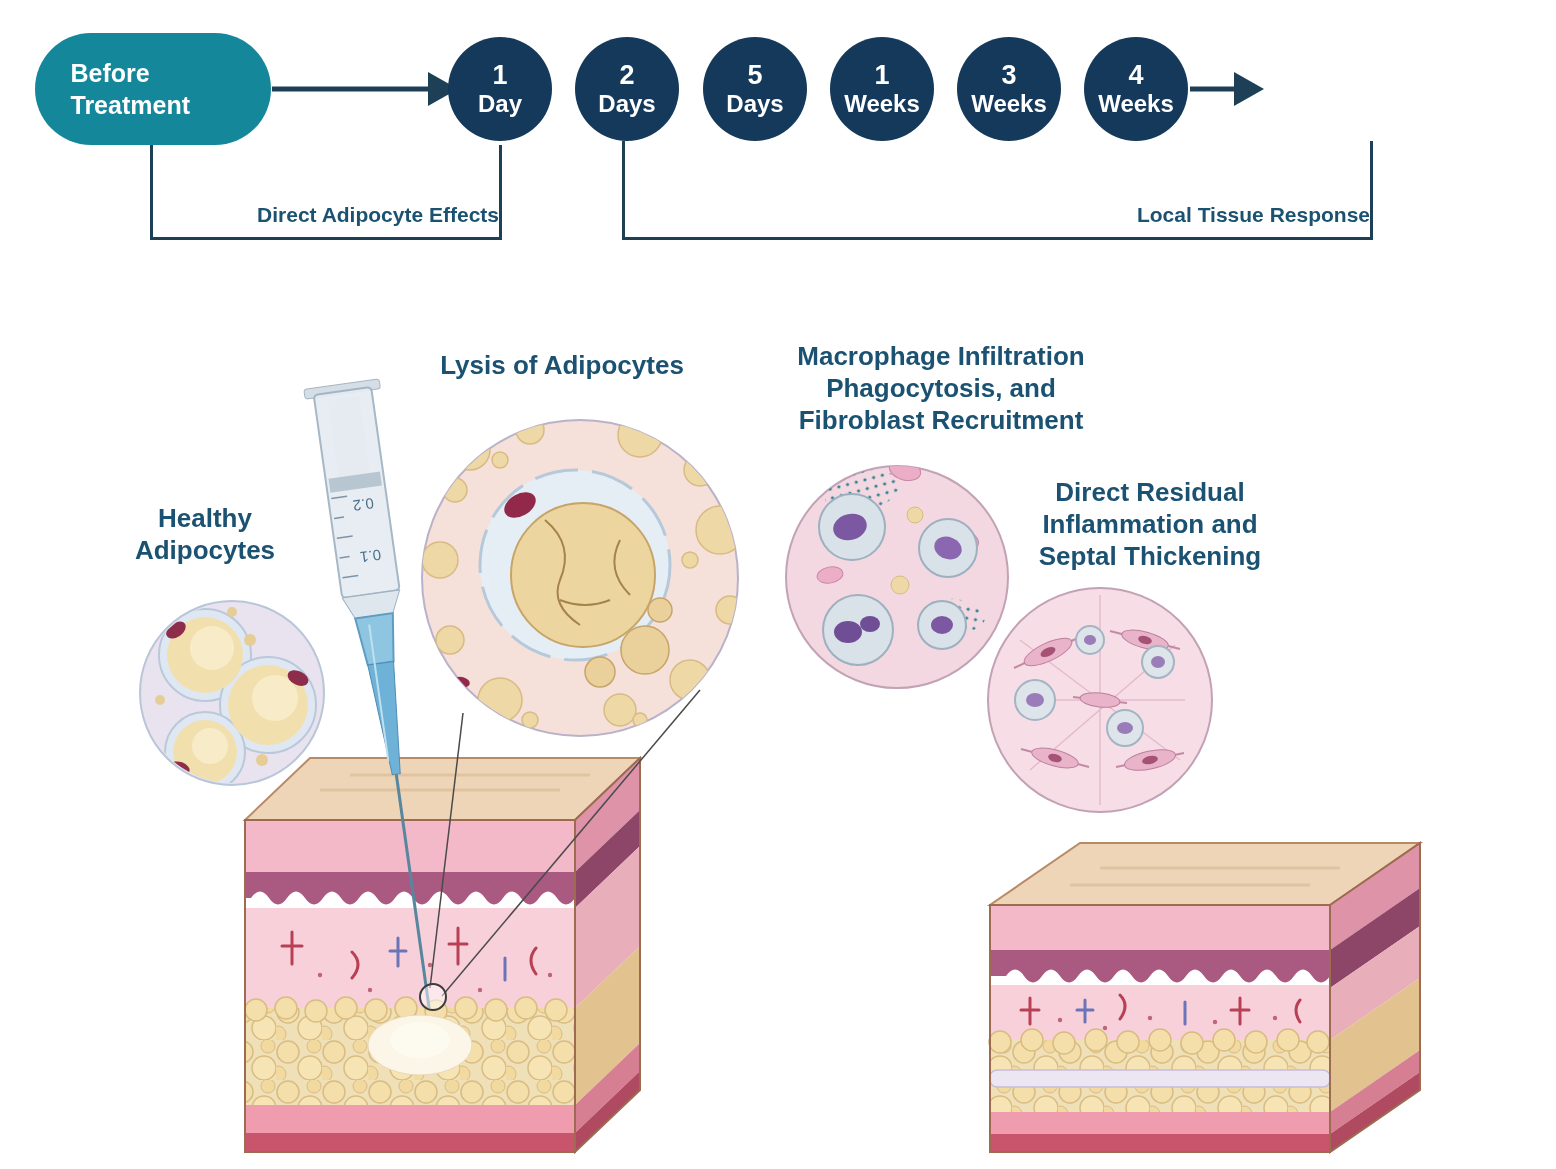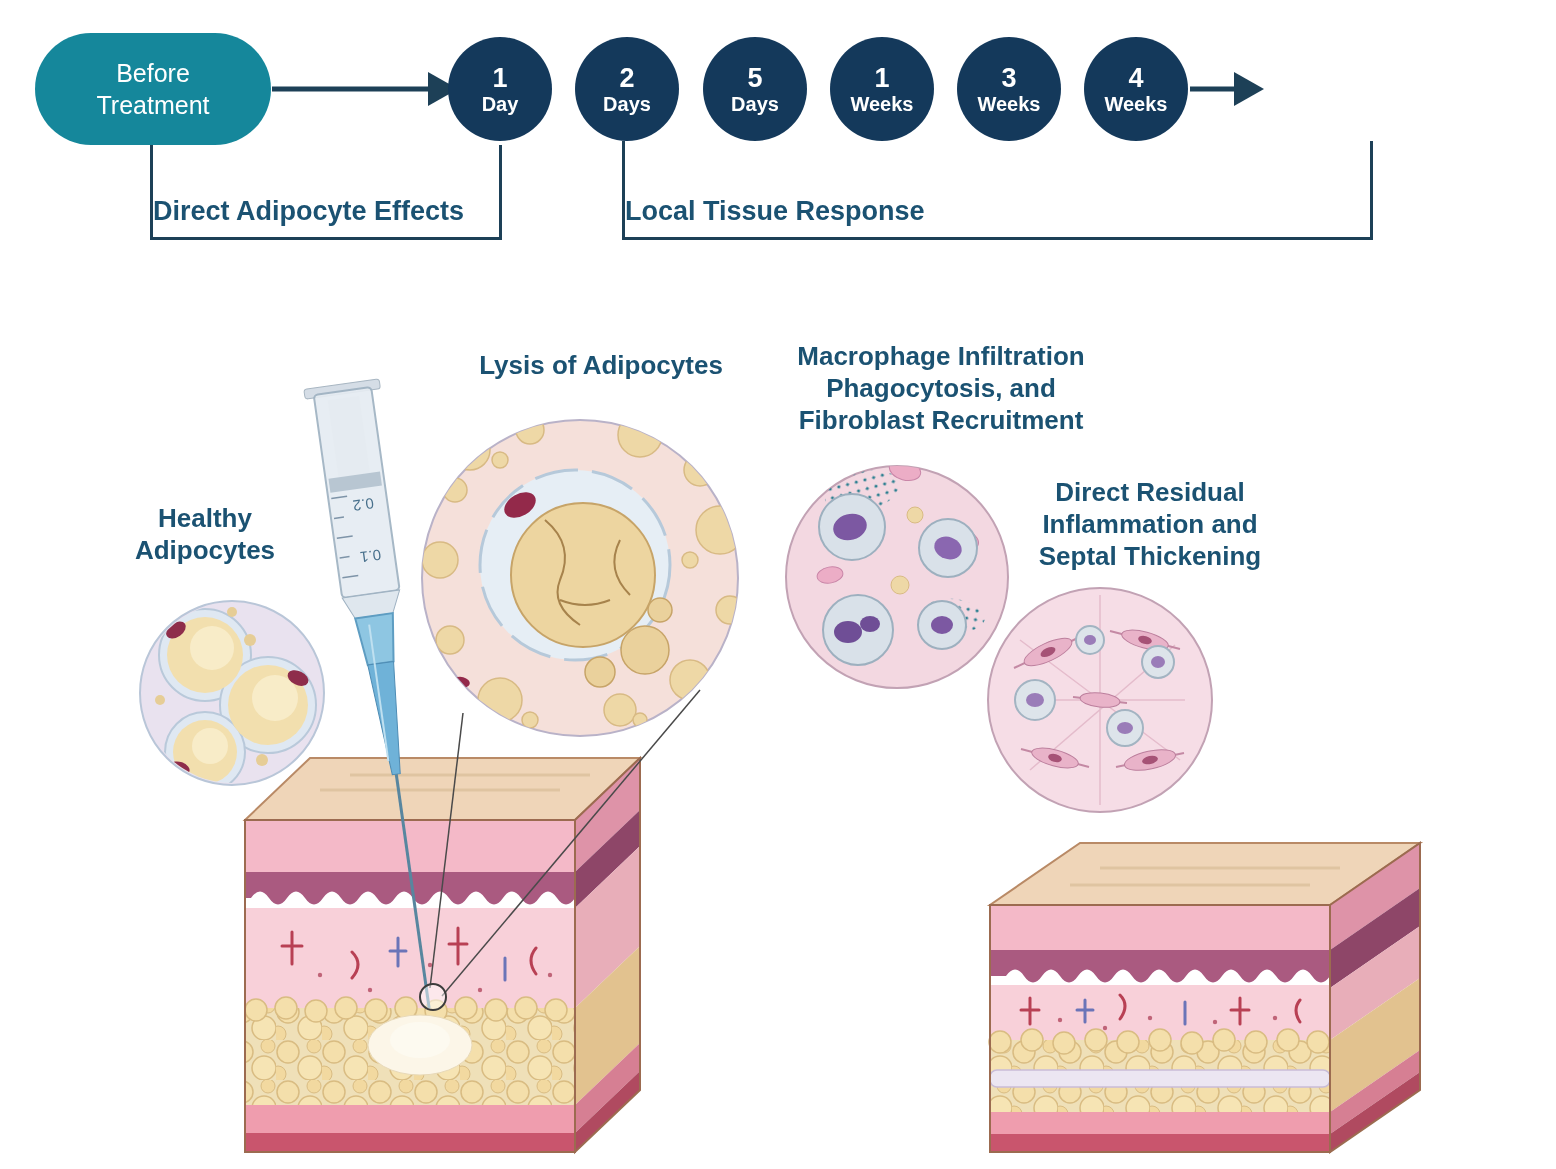--- a/index.html
+++ b/index.html
@@ -1,39 +1,39 @@
 <!DOCTYPE html>
 <html><head>
 <meta charset="utf-8">
 <style>
   html,body{margin:0;padding:0;background:#fff}
   .canvas{position:relative;width:1556px;height:1169px;background:#fff;overflow:hidden;
           font-family:"Liberation Sans",sans-serif;}
   
   .pill{position:absolute;background:#15879b;border-radius:60px;display:flex;align-items:center;
-        justify-content:center;color:#fff;font-weight:normal;font-size:25px;text-align:center;line-height:1.3}
+        justify-content:center;color:#fff;font-weight:bold;font-size:25px;line-height:1.3}
   .pill-start{left:35px;top:33px;width:236px;height:112px}
   .pill-end{left:1262px;top:33px;width:232px;height:112px}
   .pill span{display:block;width:165px}
   .step{position:absolute;top:37px;width:104px;height:104px;border-radius:50%;background:#14395b;color:#fff;
         display:flex;flex-direction:column;align-items:center;justify-content:center;font-weight:bold;line-height:1.12}
   .step .num{font-size:27px}
-  .step .unit{font-size:20px}
+  .step .unit{font-size:24px}
   .connectors{position:absolute;left:0;top:0}
   
   .bracket{position:absolute;border:3px solid #1d4057;border-top:none;box-sizing:border-box}
   .bracket-1{left:150px;top:145px;width:352px;height:95px}
   .bracket-2{left:622px;top:141px;width:751px;height:99px}
-  .bracket-label{position:absolute;left:0;right:0;bottom:10px;text-align:left;color:#1b5272;
-                 font-weight:bold;font-size:27px}
+  .bracket-label{position:absolute;left:0;right:0;bottom:10px;text-align:right;color:#1b5272;
+                 font-weight:bold;font-size:21px}
   
   .art{position:absolute;left:0;top:300px}
   .fig-label{position:absolute;color:#1b5272;font-weight:bold;font-size:26px;line-height:1.24;text-align:center}
   .lbl-healthy{left:95px;top:502px;width:220px}
-  .lbl-lysis{left:436px;top:349px;width:330px}
+  .lbl-lysis{left:397px;top:349px;width:330px}
   .lbl-macro{left:776px;top:340px;width:330px}
   .lbl-minimal{left:1020px;top:476px;width:260px}
 </style>
 </head>
 <body>
 
 <div class="canvas">
 
   <svg class="connectors" width="1556" height="260">
     <line x1="272" y1="89" x2="428" y2="89" stroke="#1d4057" stroke-width="5"></line>

